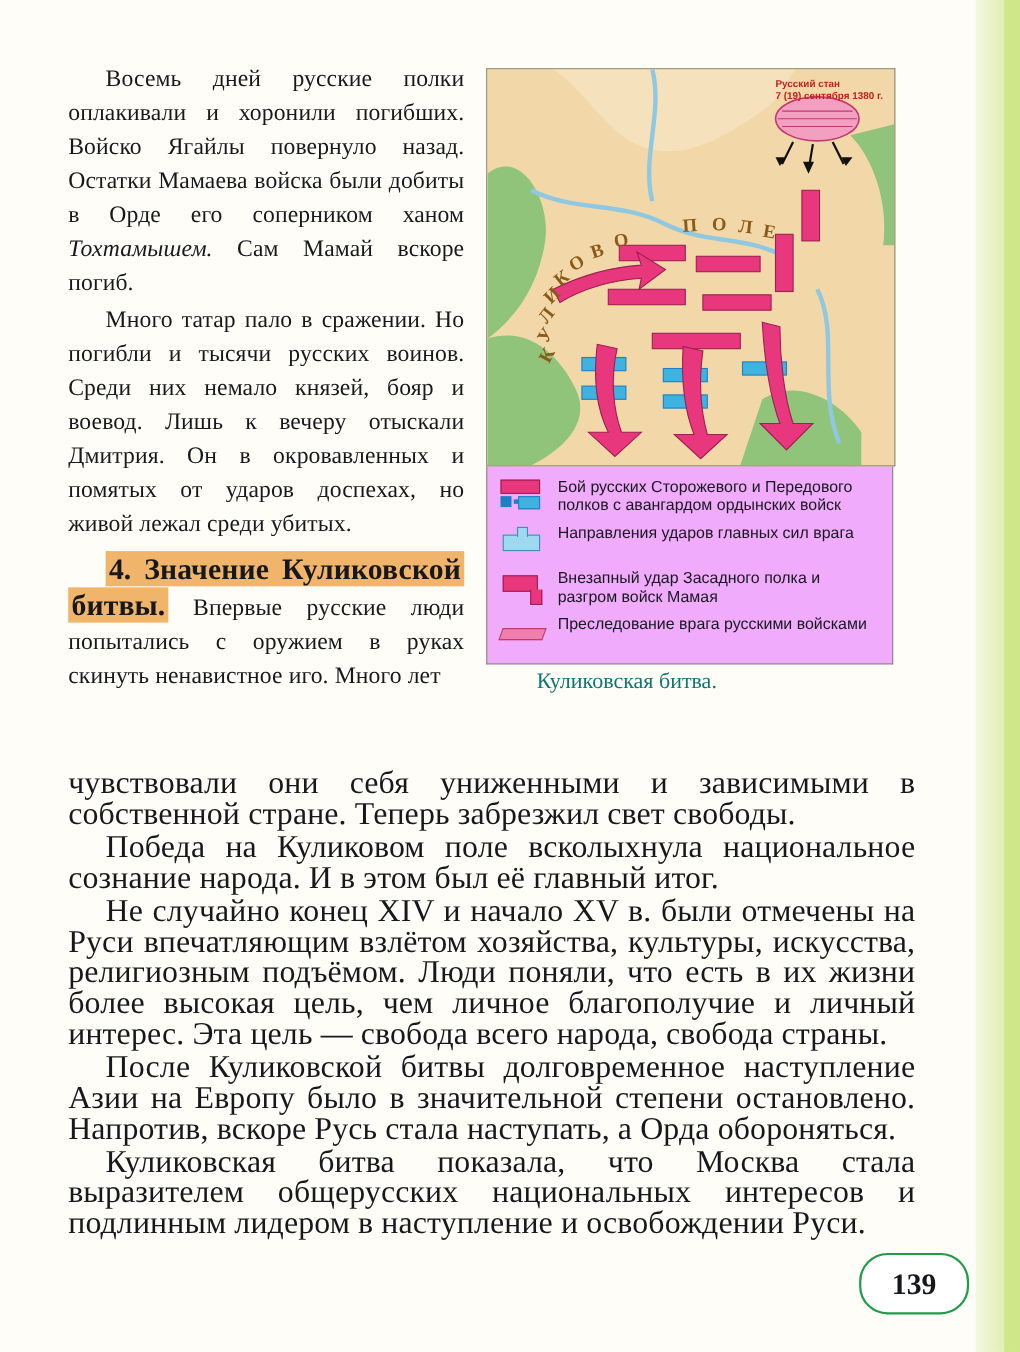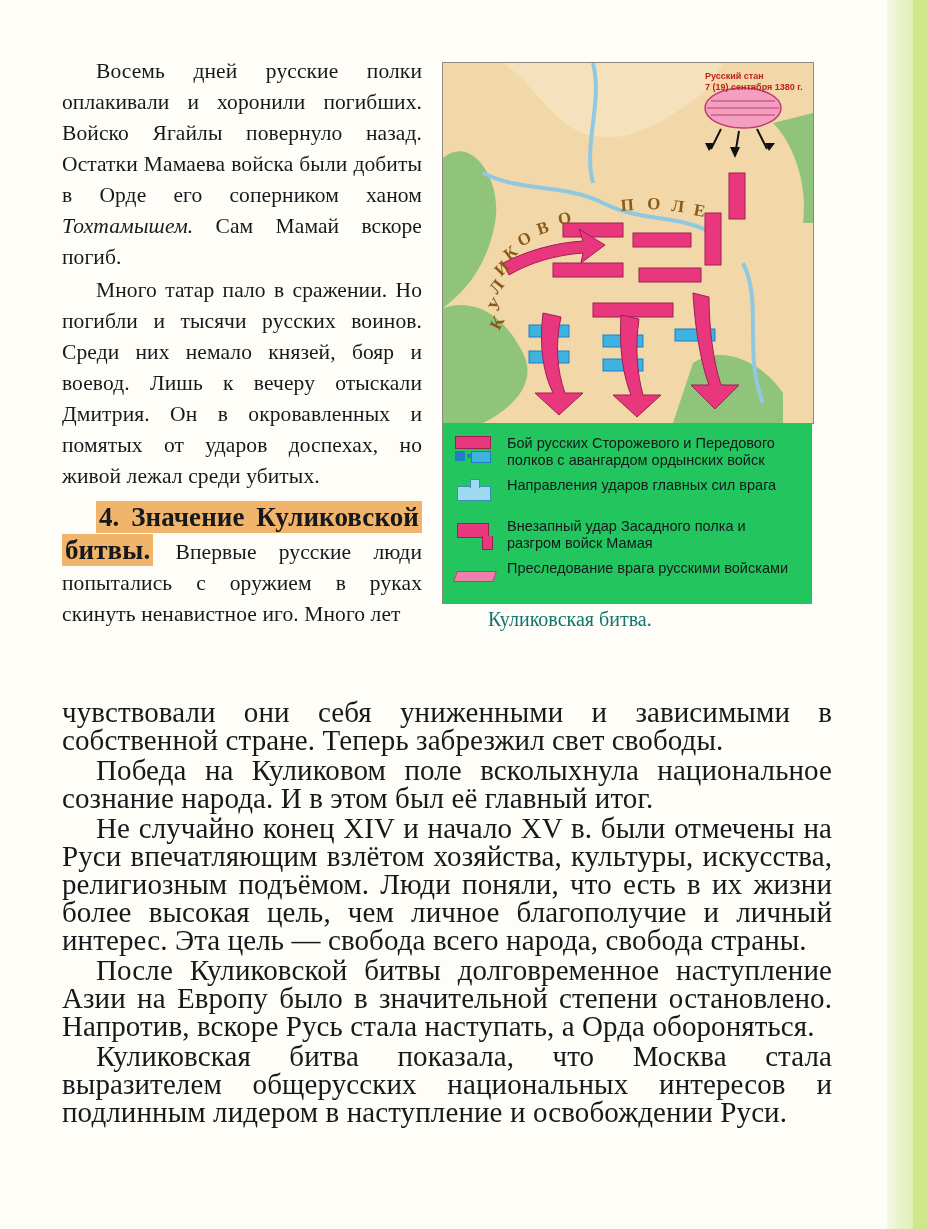--- a/index.html
+++ b/index.html
@@ -92,21 +92,21 @@
     font-size: 20px;
     color: #0f766e;
     padding-left: 46px;
   }
 
   
   .legend {
     width: 370px;
     border: 1px solid #8a8a7a;
     border-top: none;
-    background: #22c55e;
+    background: #f0abfc;
     padding: 10px 8px 10px 8px;
     box-sizing: border-box;
   }
   .legend-row {
     display: flex;
     align-items: flex-start;
     margin-bottom: 7px;
   }
   .legend-row:last-child { margin-bottom: 0; }
   .legend-sym {
@@ -298,14 +298,15 @@
     <div class="col-full">
       <p class="para noindent">чувствовали они себя униженными и зависимыми в собственной стране. Теперь забрезжил свет свободы.</p>
       <p class="para">Победа на Куликовом поле всколыхнула национальное сознание народа. И в этом был её главный итог.</p>
       <p class="para">Не случайно конец XIV и начало XV в. были отмечены на Руси впечатляющим взлётом хозяйства, культуры, искусства, религиозным подъёмом. Люди поняли, что есть в их жизни более высокая цель, чем личное благополучие и личный интерес. Эта цель — свобода всего народа, свобода страны.</p>
       <p class="para">После Куликовской битвы долговременное наступление Азии на Европу было в значительной степени остановлено. Напротив, вскоре Русь стала наступать, а Орда обороняться.</p>
       <p class="para">Куликовская битва показала, что Москва стала выразителем общерусских национальных интересов и подлинным лидером в наступление и освобождении Руси.</p>
     </div>
 
   </div>
 
+  <div class="page-number">139</div>
 
 </div>
 
 </body></html>

